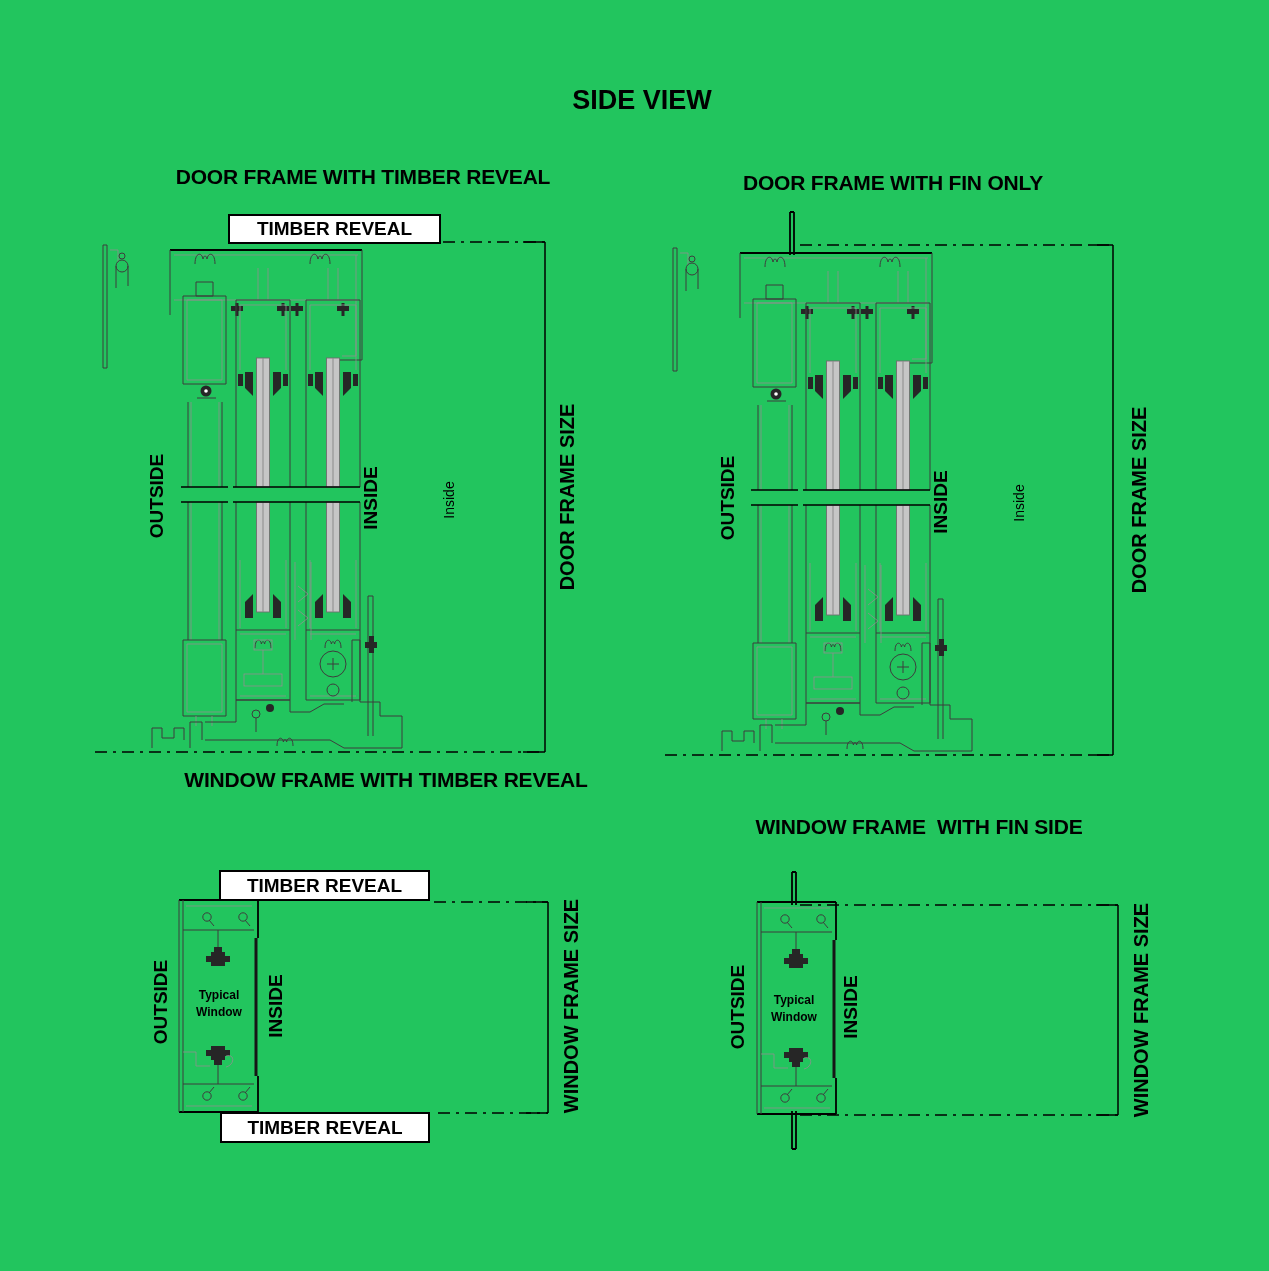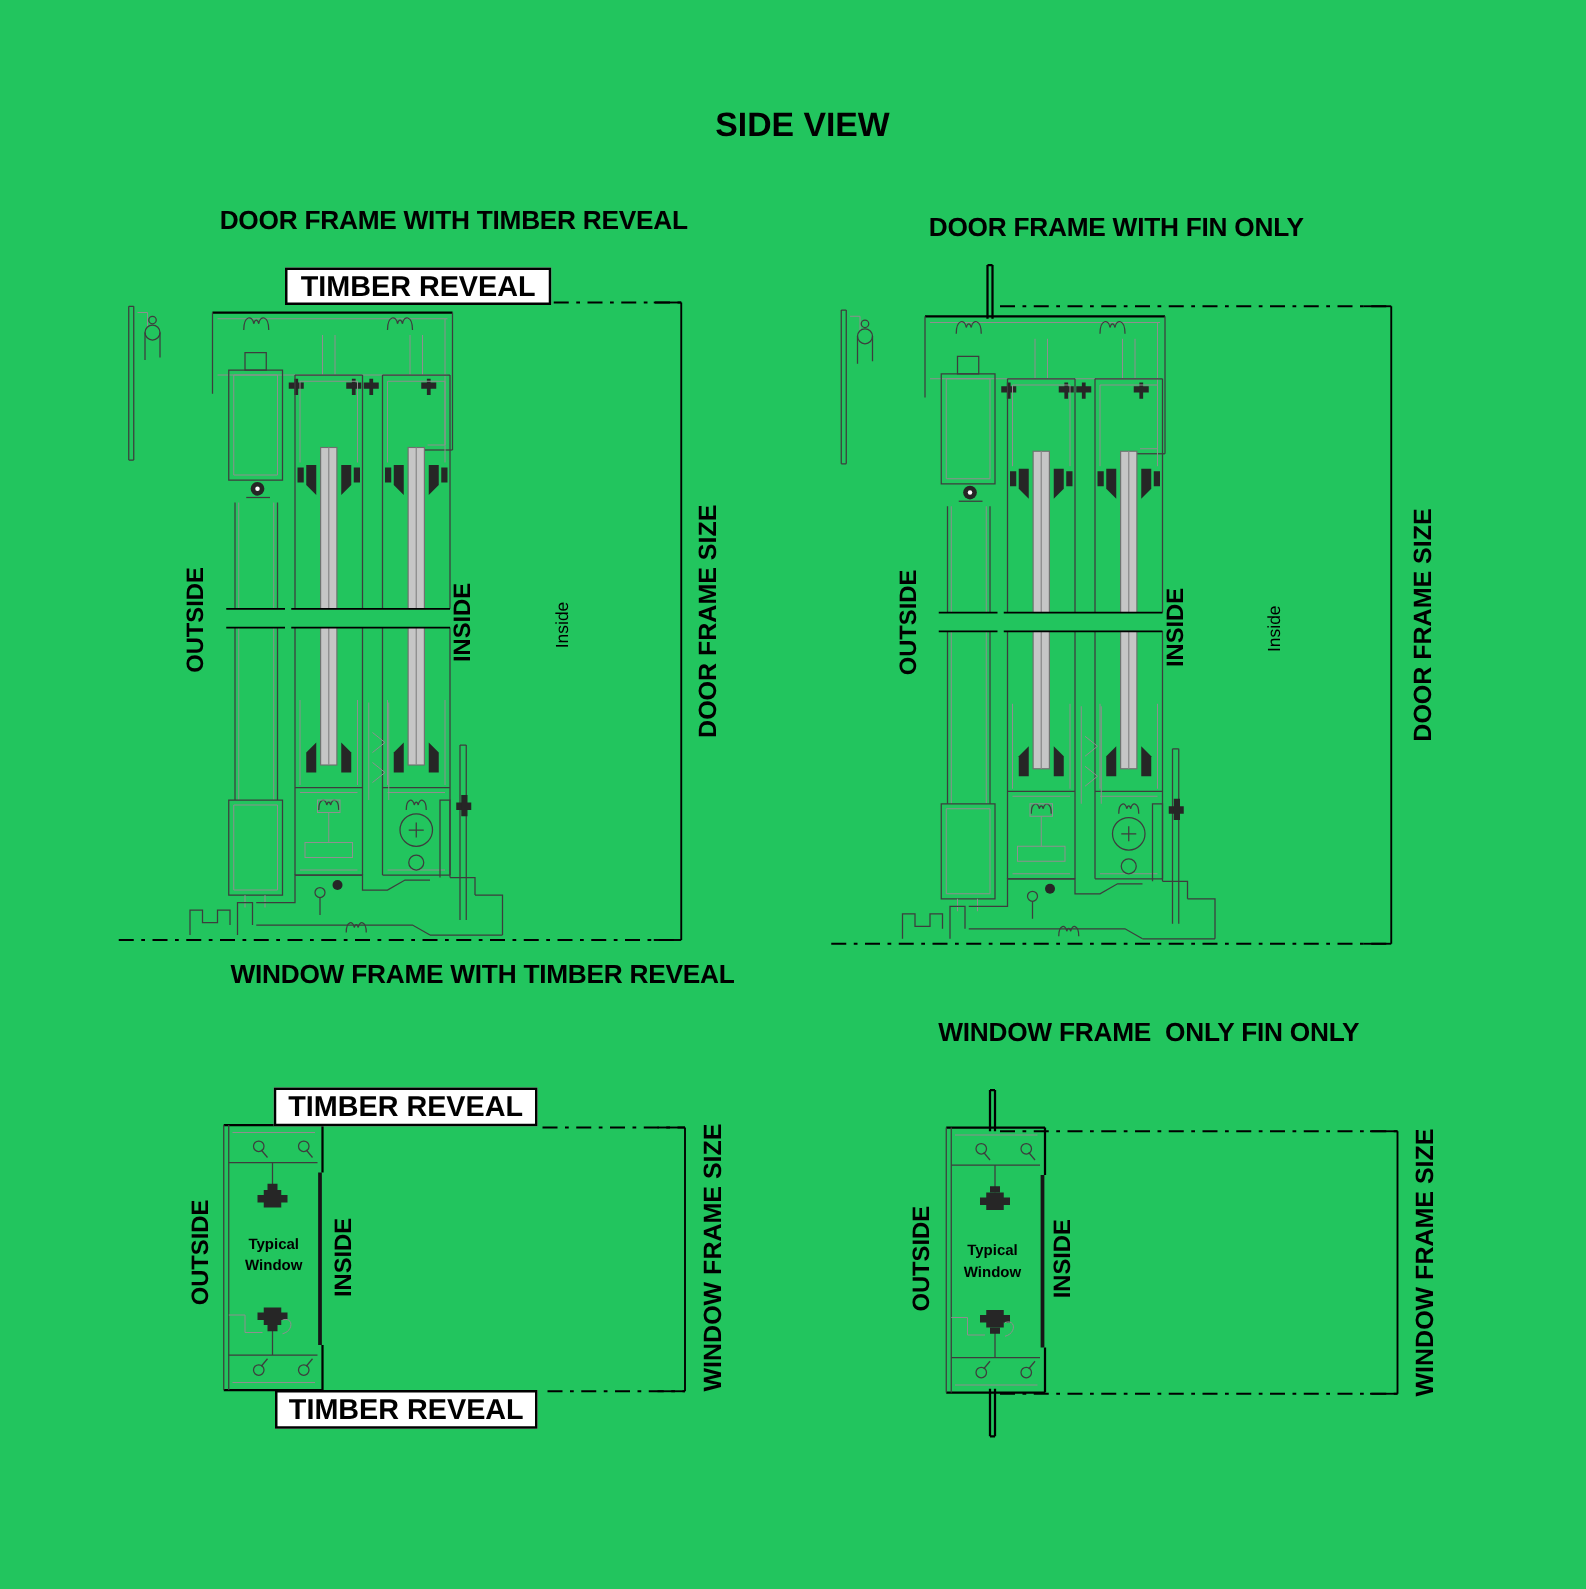--- a/index.html
+++ b/index.html
@@ -21,21 +21,21 @@
   .dash{fill:none;stroke:#000;stroke-width:1.6;stroke-dasharray:12 6 3 6;}
   
   .hlabel{position:absolute;transform:translate(-50%,-50%);white-space:pre;font-weight:bold;}
   .title{font-size:27px;}
   .heading{font-size:21px;letter-spacing:-.2px;}
   .vlabel{position:absolute;transform:translate(-50%,-50%) rotate(-90deg);white-space:pre;
           font-weight:bold;font-size:19px;}
   .vlabel.size{font-size:20px;}
   .vlabel.small{font-weight:400;font-size:14px;}
   .trbox{position:absolute;box-sizing:border-box;border:2.5px solid #000;background:#fff;
-         display:flex;align-items:center;justify-content:center;font-weight:bold;font-size:23px;
+         display:flex;align-items:center;justify-content:center;font-weight:bold;font-size:19px;
          z-index:3;white-space:pre;}
   .twlabel{position:absolute;transform:translate(-50%,-50%);text-align:center;font-weight:bold;
            font-size:12px;line-height:1.4;z-index:2;}
 </style>
 </head>
 <body>
 
 <div class="stage">
 
   <svg id="cad" width="1269" height="1271" viewBox="0 0 1269 1271">
@@ -314,21 +314,21 @@
         <path d="M1118,905H1096" class="brk2"></path>
         <path d="M1118,1115H1096" class="brk2"></path>
       </g>
     </svg>
 
   <div class="hlabel title" style="left:642px;top:100px">SIDE VIEW</div>
 
   <div class="hlabel heading" style="left:893px;top:183px">DOOR FRAME WITH FIN ONLY</div>
   <div class="hlabel heading" style="left:363px;top:177px">DOOR FRAME WITH TIMBER REVEAL</div>
   <div class="hlabel heading" style="left:386px;top:780px">WINDOW FRAME WITH TIMBER REVEAL</div>
-  <div class="hlabel heading" style="left:919px;top:827px">WINDOW FRAME  ONLY FIN ONLY</div>
+  <div class="hlabel heading" style="left:919px;top:827px">WINDOW FRAME  WITH FIN SIDE</div>
 
   <div class="trbox" style="left:228px;top:214px;width:213px;height:30px">
     <span>TIMBER REVEAL</span>
   </div>
   <div class="trbox" style="left:219px;top:870px;width:211px;height:31px">
     <span>TIMBER REVEAL</span>
   </div>
   <div class="trbox" style="left:220px;top:1112px;width:210px;height:31px">
     <span>TIMBER REVEAL</span>
   </div>

